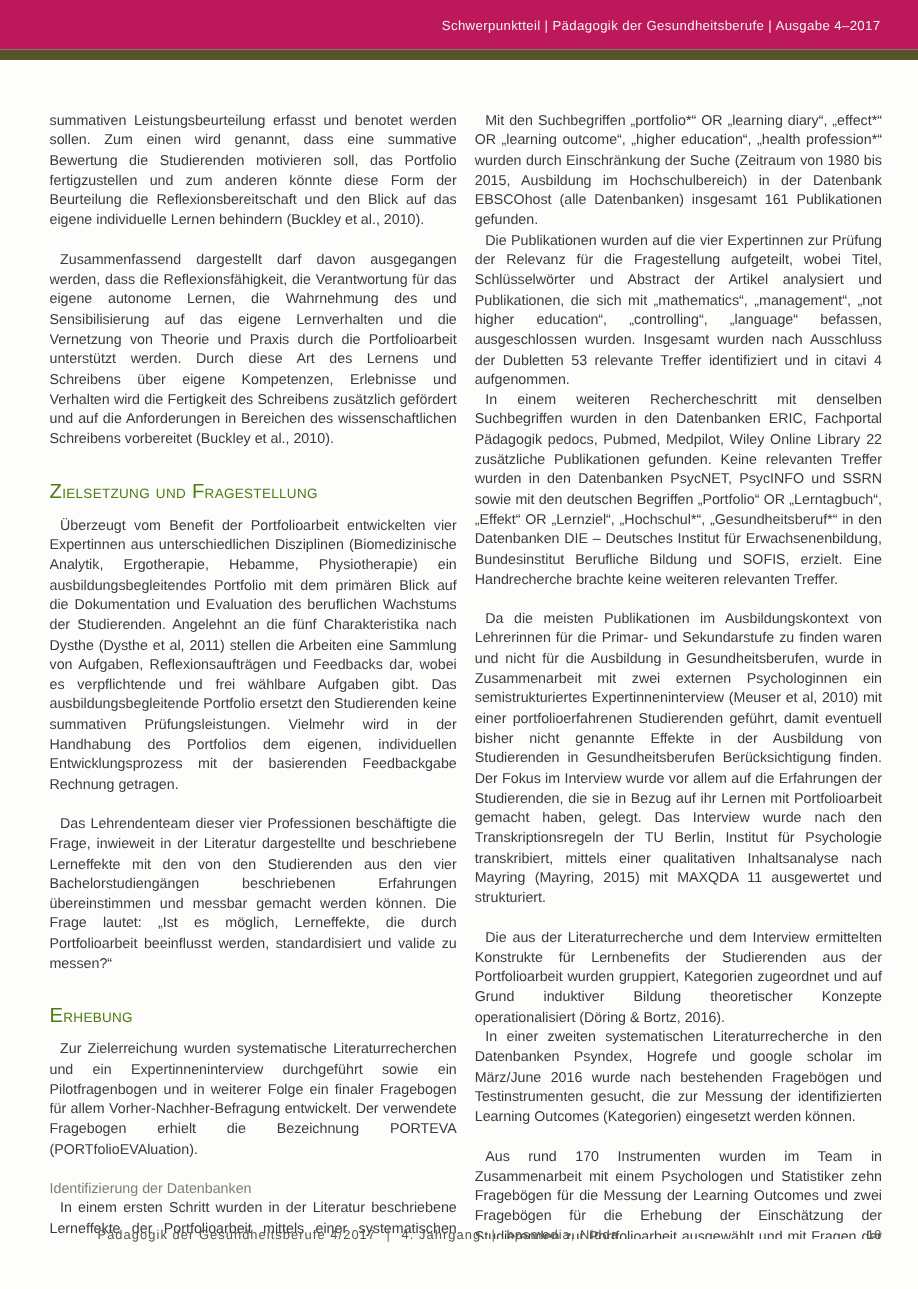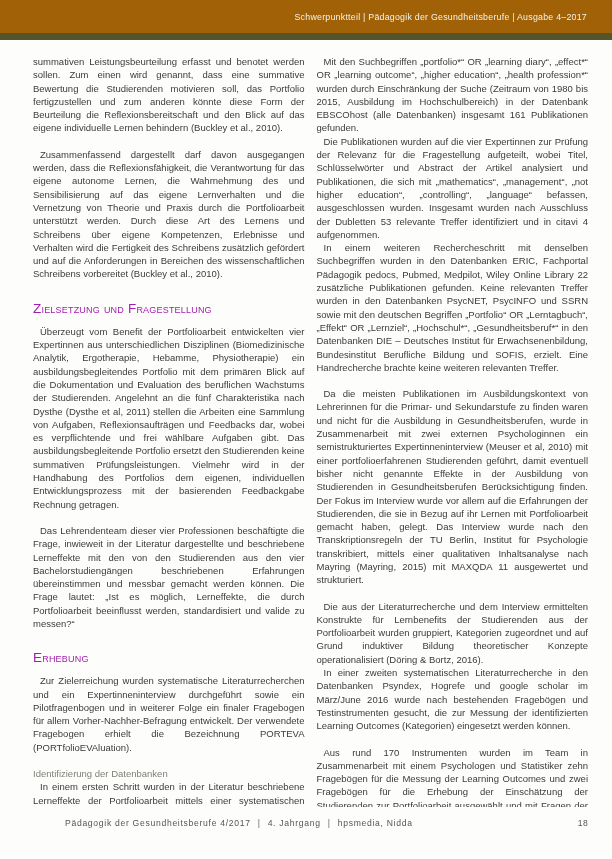--- a/index.html
+++ b/index.html
@@ -13,49 +13,49 @@
   .topbar-band {
     position:absolute; top:0; left:0; width:100%; height:33px;
     background:#45602d; display:flex; align-items:center; justify-content:flex-end;
   }
   .topbar-text {
     color:#f2f4ec; font-size:8.8px; letter-spacing:.25px; padding-right:25px;
   }
   .topbar-strip { position:absolute; top:33px; left:0; width:100%; height:7px; background:#54552a; }
   
   .content {
-    position:absolute; top:55px; left:33px; width:555px; height:752px;
+    position:absolute; top:74px; left:33px; width:555px; height:752px;
     display:flex; gap:12px; overflow:hidden;
   }
   .col { flex:1 1 0; font-size:9.5px; line-height:13.3px; }
   .p { text-align:justify; text-indent:7px; margin:0; }
   .p.noindent { text-indent:0; }
   .p.gap { margin-top:13px; }
   .h1 {
     font-variant:small-caps; font-size:13.5px; line-height:15px;
-    color:#a21caf; letter-spacing:.2px; margin:20px 0 9px 0; font-weight:normal;
+    color:#4d7c0f; letter-spacing:.2px; margin:20px 0 9px 0; font-weight:normal;
   }
   .h2 { color:#7d7f76; margin-top:13px; }
   
   .pagefoot {
     position:absolute; left:33px; right:24px; top:818px;
     display:flex; justify-content:space-between; align-items:center;
     font-size:8.6px; letter-spacing:.7px; color:#55564e;padding-left:32px;
   }
   .foot-left span { white-space:pre; }
   .foot-sep { margin:0 7px; color:#6a6b60; }
   .foot-page { letter-spacing:.3px; }
 </style>
 </head>
 <body>
 
 <div class="page">
 
   <header class="topbar">
-    <div class="topbar-band" style="background: #a16207;">
+    <div class="topbar-band" style="background: #be185d;">
       <span class="topbar-text">Schwerpunktteil | Pädagogik der Gesundheitsberufe | Ausgabe 4–2017</span>
     </div>
     <div class="topbar-strip" style="background: rgb(84, 85, 42);"></div>
   </header>
 
   <main class="content">
     <section class="col" id="col-left">
         <div class="p noindent">summativen Leistungsbeurteilung erfasst und benotet werden sollen. Zum einen wird genannt, dass eine summative Bewertung die Studierenden motivieren soll, das Portfolio fertigzustellen und zum anderen könnte diese Form der Beurteilung die Reflexionsbereitschaft und den Blick auf das eigene individuelle Lernen behindern (Buckley et al., 2010).</div>
         <div class="p gap">Zusammenfassend dargestellt darf davon ausgegangen werden, dass die Reflexionsfähigkeit, die Verantwortung für das eigene autonome Lernen, die Wahrnehmung des und Sensibilisierung auf das eigene Lernverhalten und die Vernetzung von Theorie und Praxis durch die Portfolioarbeit unterstützt werden. Durch diese Art des Lernens und Schreibens über eigene Kompetenzen, Erlebnisse und Verhalten wird die Fertigkeit des Schreibens zusätzlich gefördert und auf die Anforderungen in Bereichen des wissenschaftlichen Schreibens vorbereitet (Buckley et al., 2010).</div>
         <div class="h1">Zielsetzung und Fragestellung</div>

